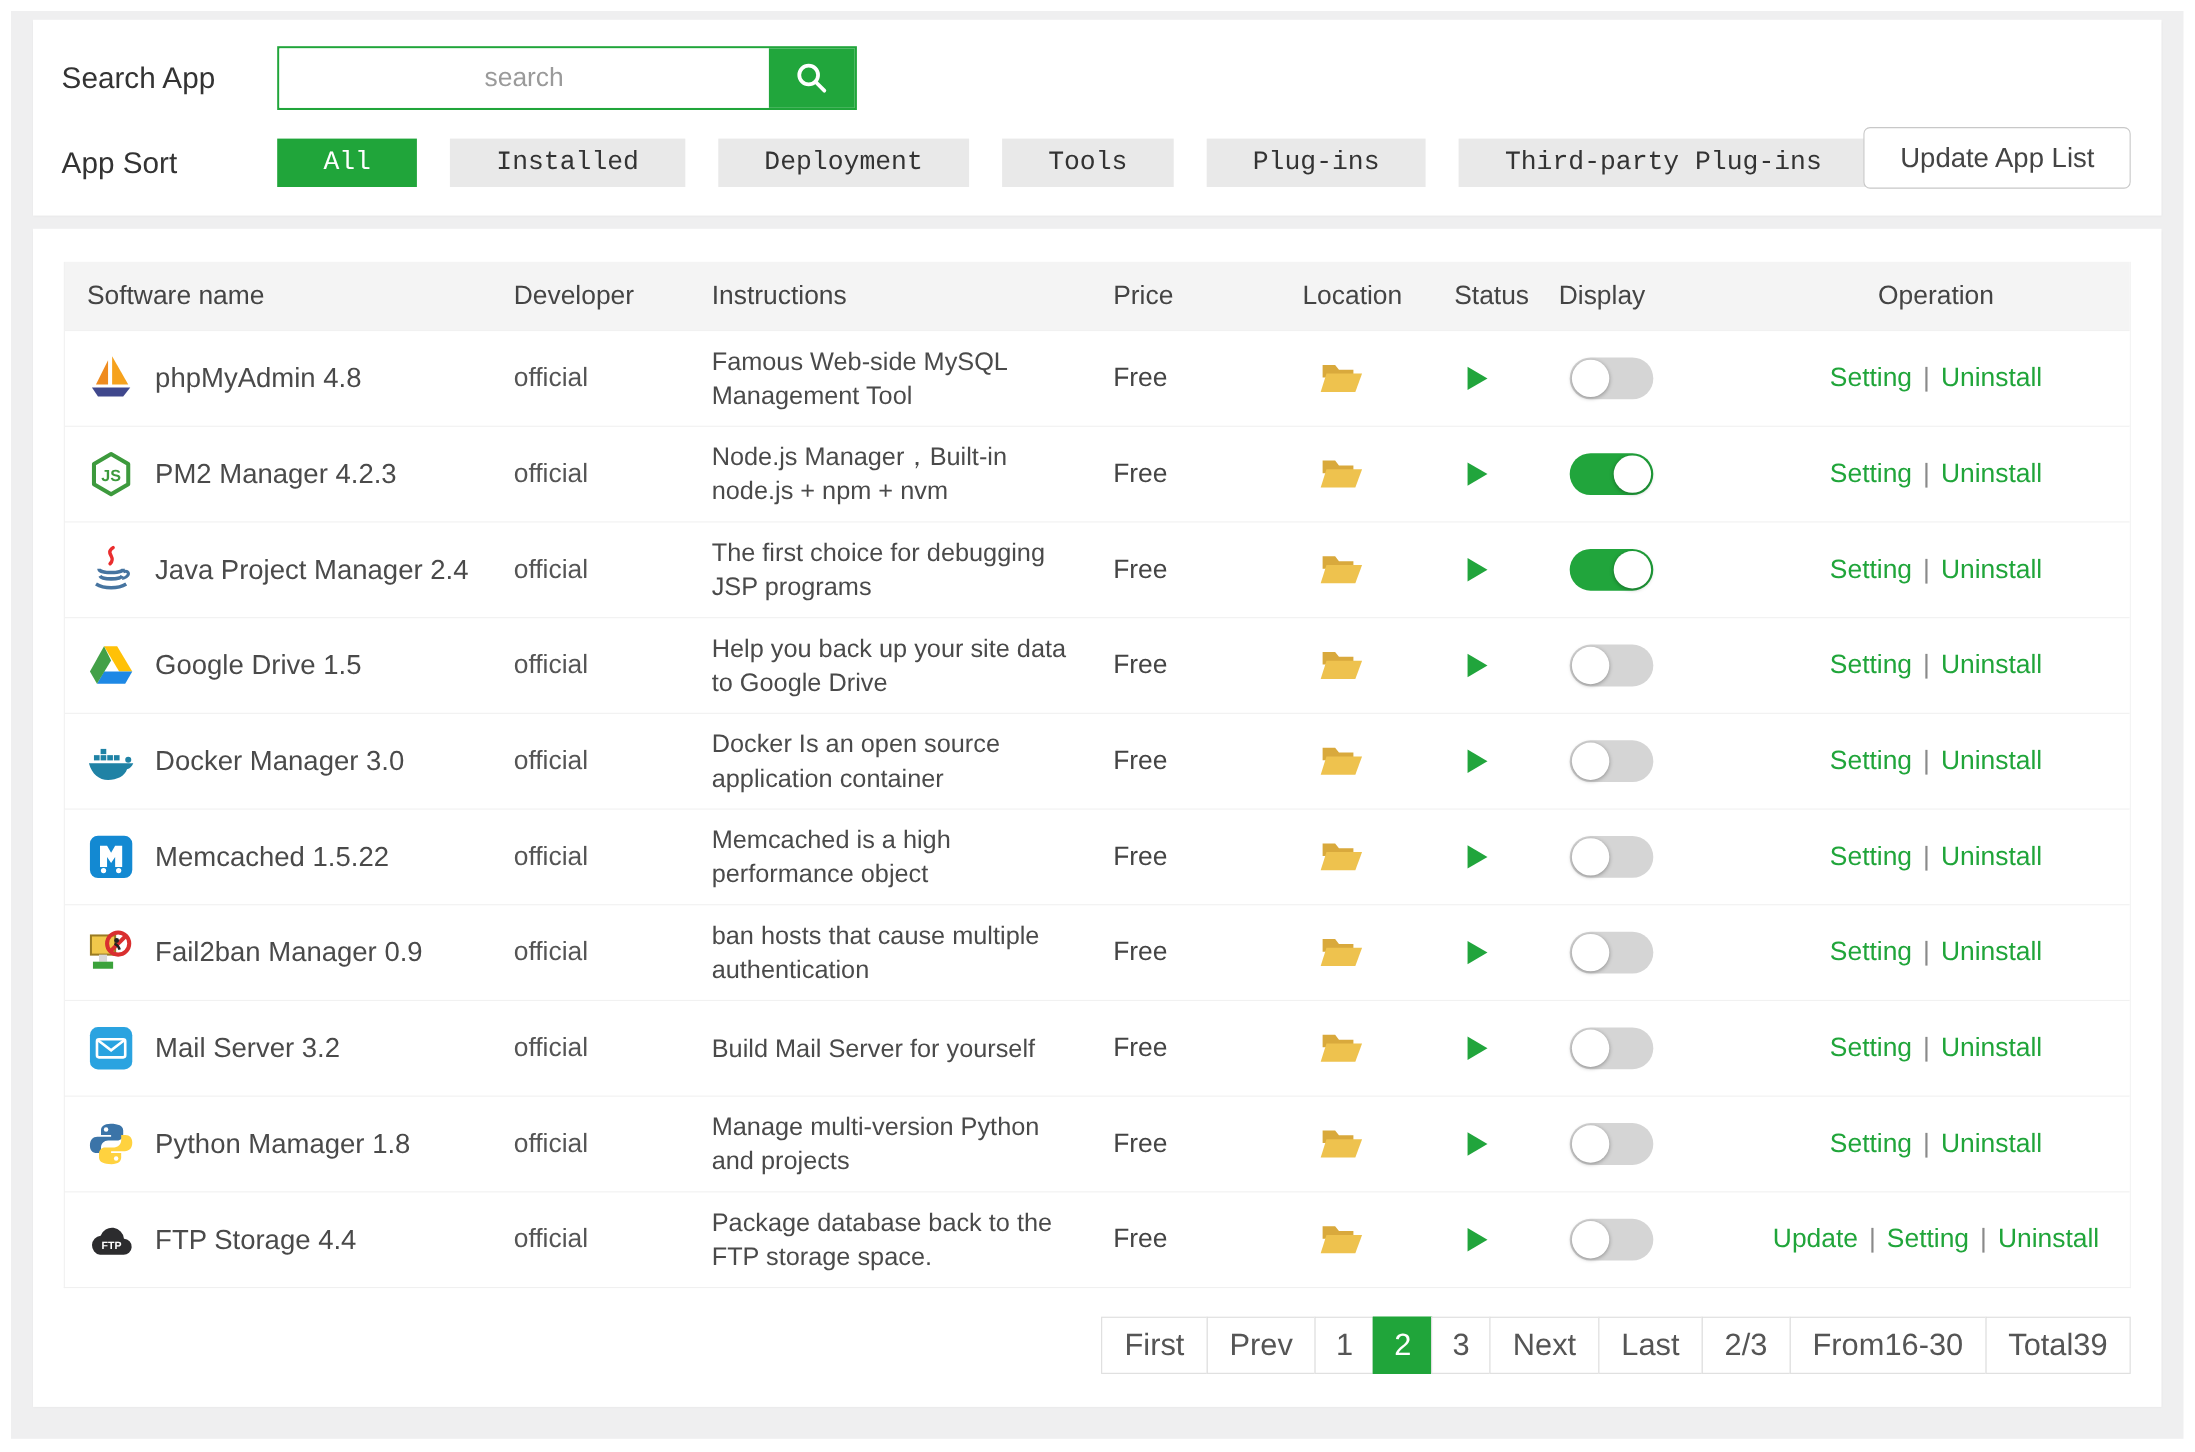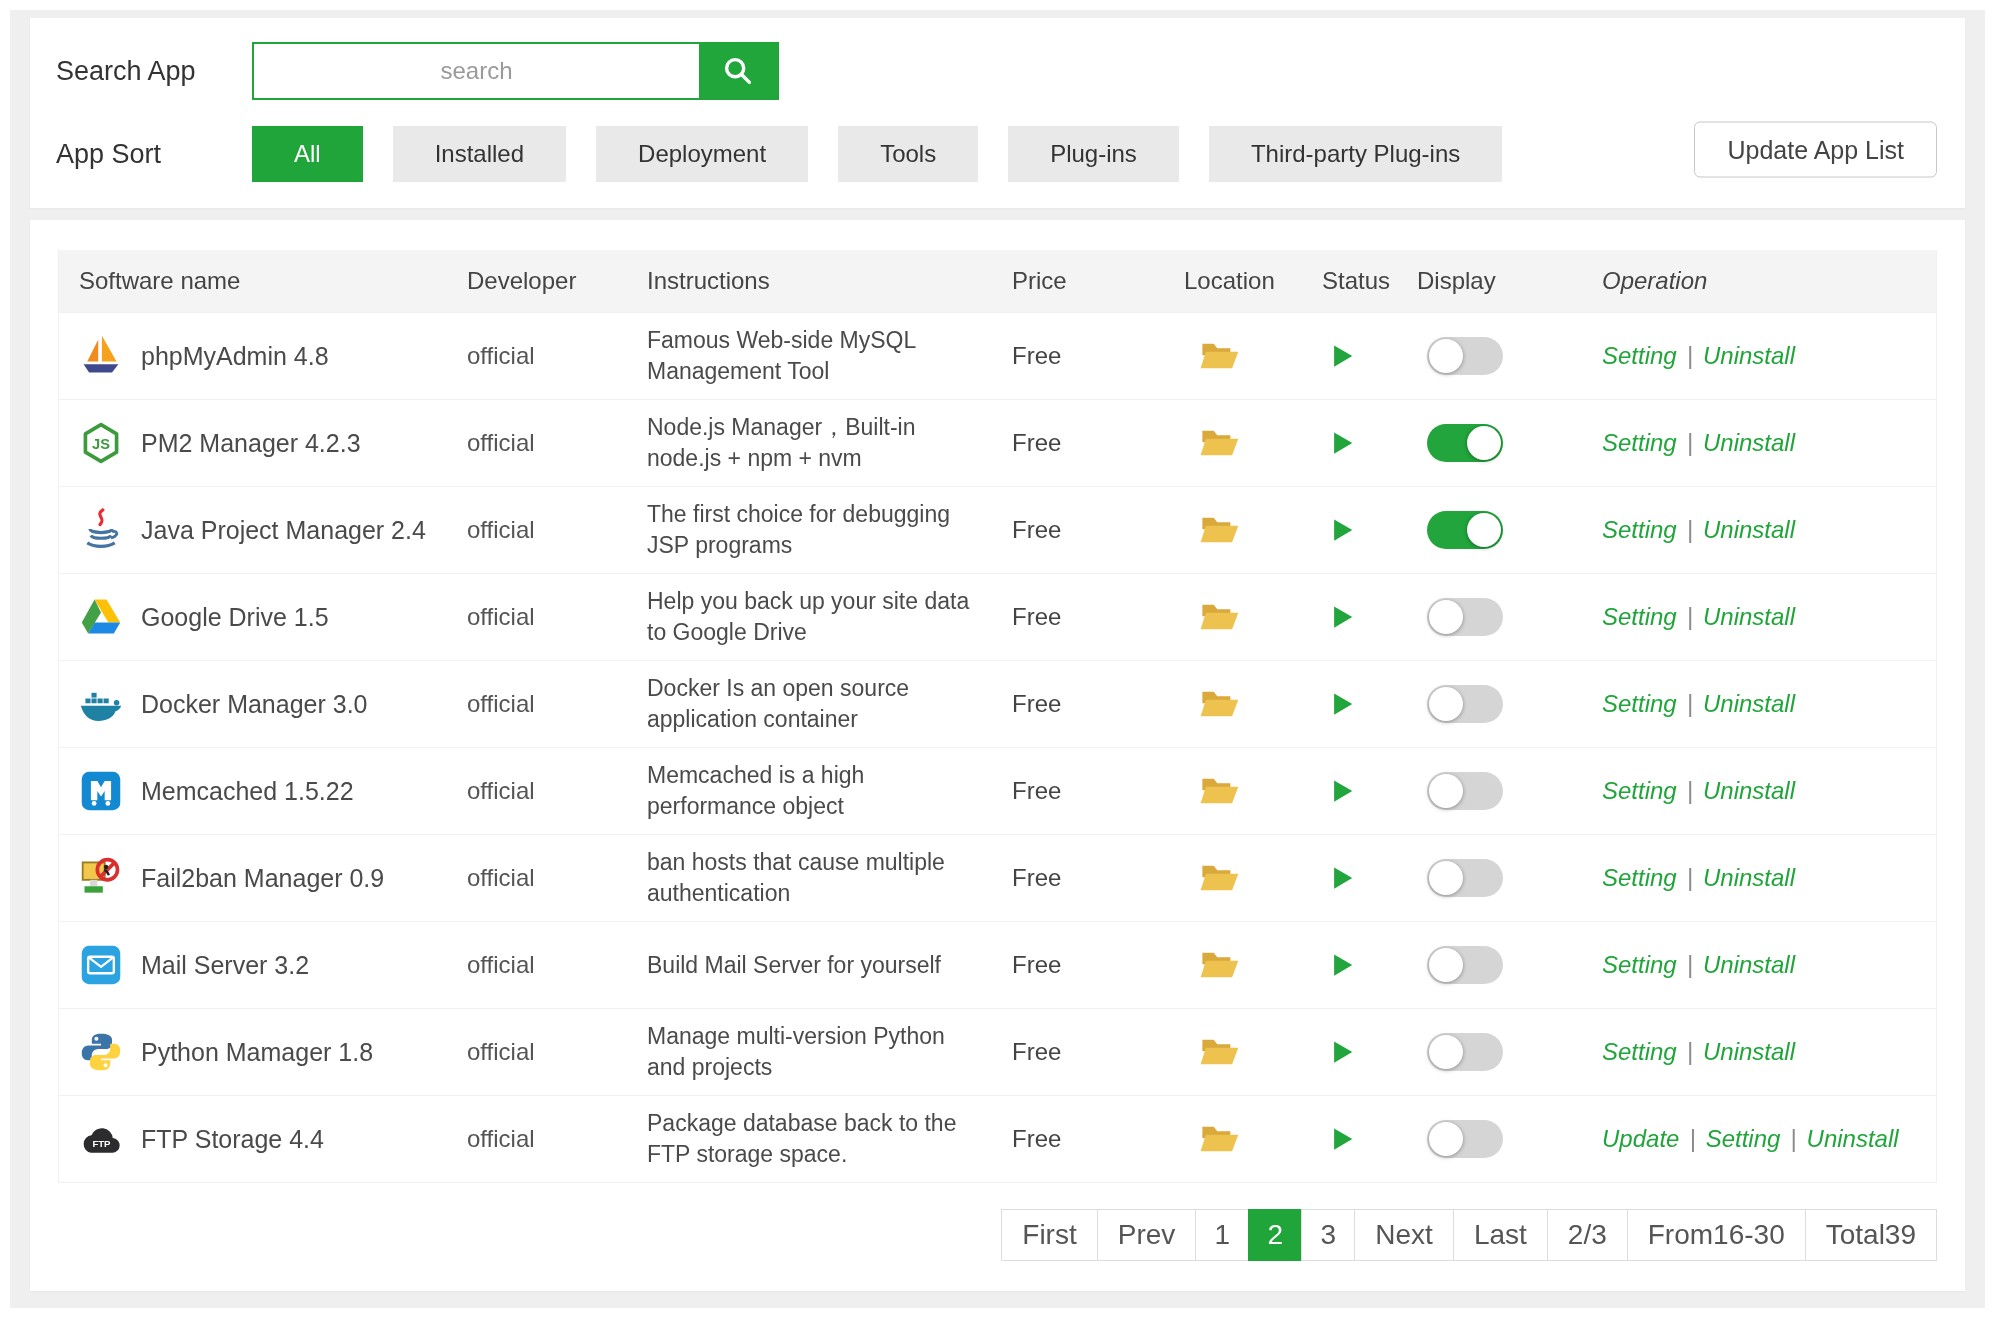--- a/index.html
+++ b/index.html
@@ -39,23 +39,23 @@
   .search-input::placeholder { color:#9a9a9a; }
   .search-btn {
     width:78px; height:100%; border:none; background:#21a63c;
     display:flex; align-items:center; justify-content:center; cursor:pointer;
   }
   .search-btn svg { width:38px; height:38px; }
 
   .sort-row { margin-top:26px; }
   .sort-buttons { display:flex; gap:30px; }
   .sort-btn {
-    height:56px; padding:0 42px; border:none; cursor:pointer;
+    height:44px; padding:0 42px; border:none; cursor:pointer;
     background:#e9e9e9; color:#333; font-size:24px;
-    font-family:Liberation Sans, sans-serif;
+    font-family:Liberation Mono, monospace;
     display:flex; align-items:center;
   }
   .sort-btn.active { background:#20a53a; color:#fff; }
   .update-btn {
     position:absolute; right:2px; top:50%; transform:translateY(-58%);
     height:56px; padding:0 32px;
     background:#fff; border:1px solid #c8c8c8; border-radius:6px;
     font-size:25px; color:#444; cursor:pointer;
     font-family:"Liberation Sans", sans-serif;
   }
@@ -70,21 +70,21 @@
     display:flex; align-items:center; height:87px;
     border-top:1px solid #f1f1f1; background:#fff;
   }
   .col-software   { width:408px; padding-left:20px; display:flex; align-items:center; }
   .col-developer  { width:180px; }
   .col-instructions{ width:365px; padding-right:30px; }
   .col-price      { width:172px; }
   .col-location   { width:138px; display:flex; align-items:center; }
   .col-status     { width:95px;  display:flex; align-items:center; }
   .col-display    { width:185px; display:flex; align-items:center; }
-  .col-operation  { flex:1; text-align:left; padding-right:18px; white-space:nowrap;font-style:italic; }
+  .col-operation  { flex:1; text-align:center; padding-right:18px; white-space:nowrap; }
 
   .app-icon { width:44px; height:44px; display:inline-flex; align-items:center; justify-content:center; }
   .app-icon svg { width:44px; height:44px; }
   .app-name { margin-left:18px; font-size:25px; color:#4a4a4a; }
   .dev-text  { font-size:24px; color:#555; }
   .instr-text{ font-size:23px; line-height:31px; color:#4a4a4a; }
   .price-text{ font-size:24px; color:#444; }
 
   .folder-icon { width:42px; height:42px; margin-left:14px; cursor:pointer; }
   .folder-icon svg { width:42px; height:42px; }

